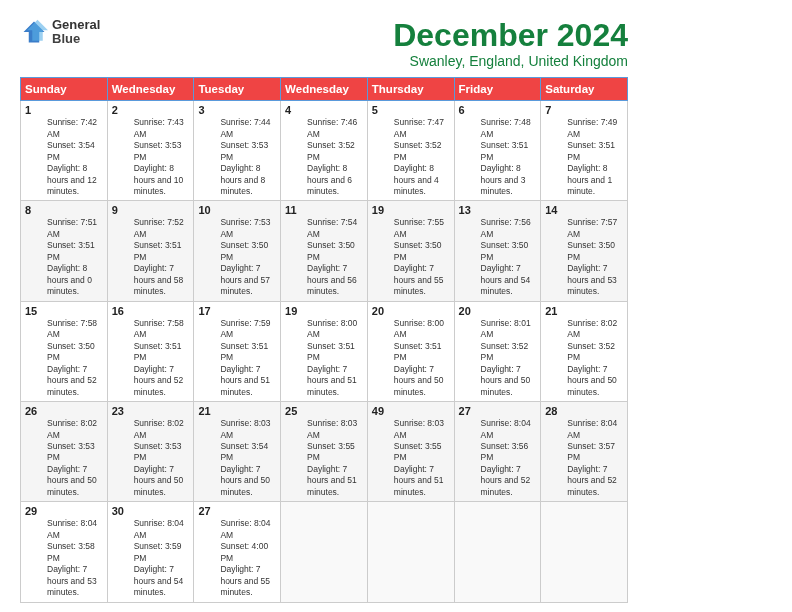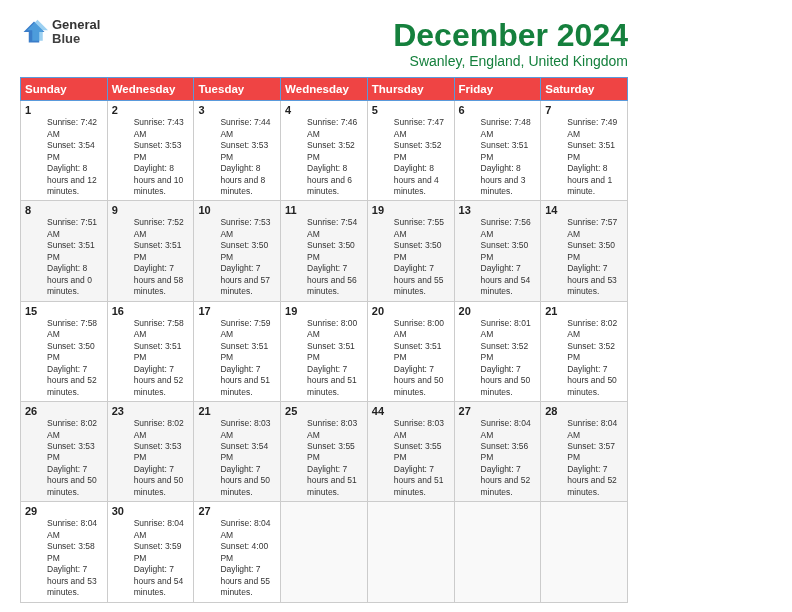--- a/index.html
+++ b/index.html
@@ -237,21 +237,21 @@
           </td>
           <td>
             <span class="day-num">21</span>
             <div class="cell-text">Sunrise: 8:03 AM<br>Sunset: 3:54 PM<br>Daylight: 7 hours and 50 minutes.</div>
           </td>
           <td>
             <span class="day-num">25</span>
             <div class="cell-text">Sunrise: 8:03 AM<br>Sunset: 3:55 PM<br>Daylight: 7 hours and 51 minutes.</div>
           </td>
           <td>
-            <span class="day-num">44</span>
+            <span class="day-num">49</span>
             <div class="cell-text">Sunrise: 8:03 AM<br>Sunset: 3:55 PM<br>Daylight: 7 hours and 51 minutes.</div>
           </td>
           <td>
             <span class="day-num">27</span>
             <div class="cell-text">Sunrise: 8:04 AM<br>Sunset: 3:56 PM<br>Daylight: 7 hours and 52 minutes.</div>
           </td>
           <td>
             <span class="day-num">28</span>
             <div class="cell-text">Sunrise: 8:04 AM<br>Sunset: 3:57 PM<br>Daylight: 7 hours and 52 minutes.</div>
           </td>

